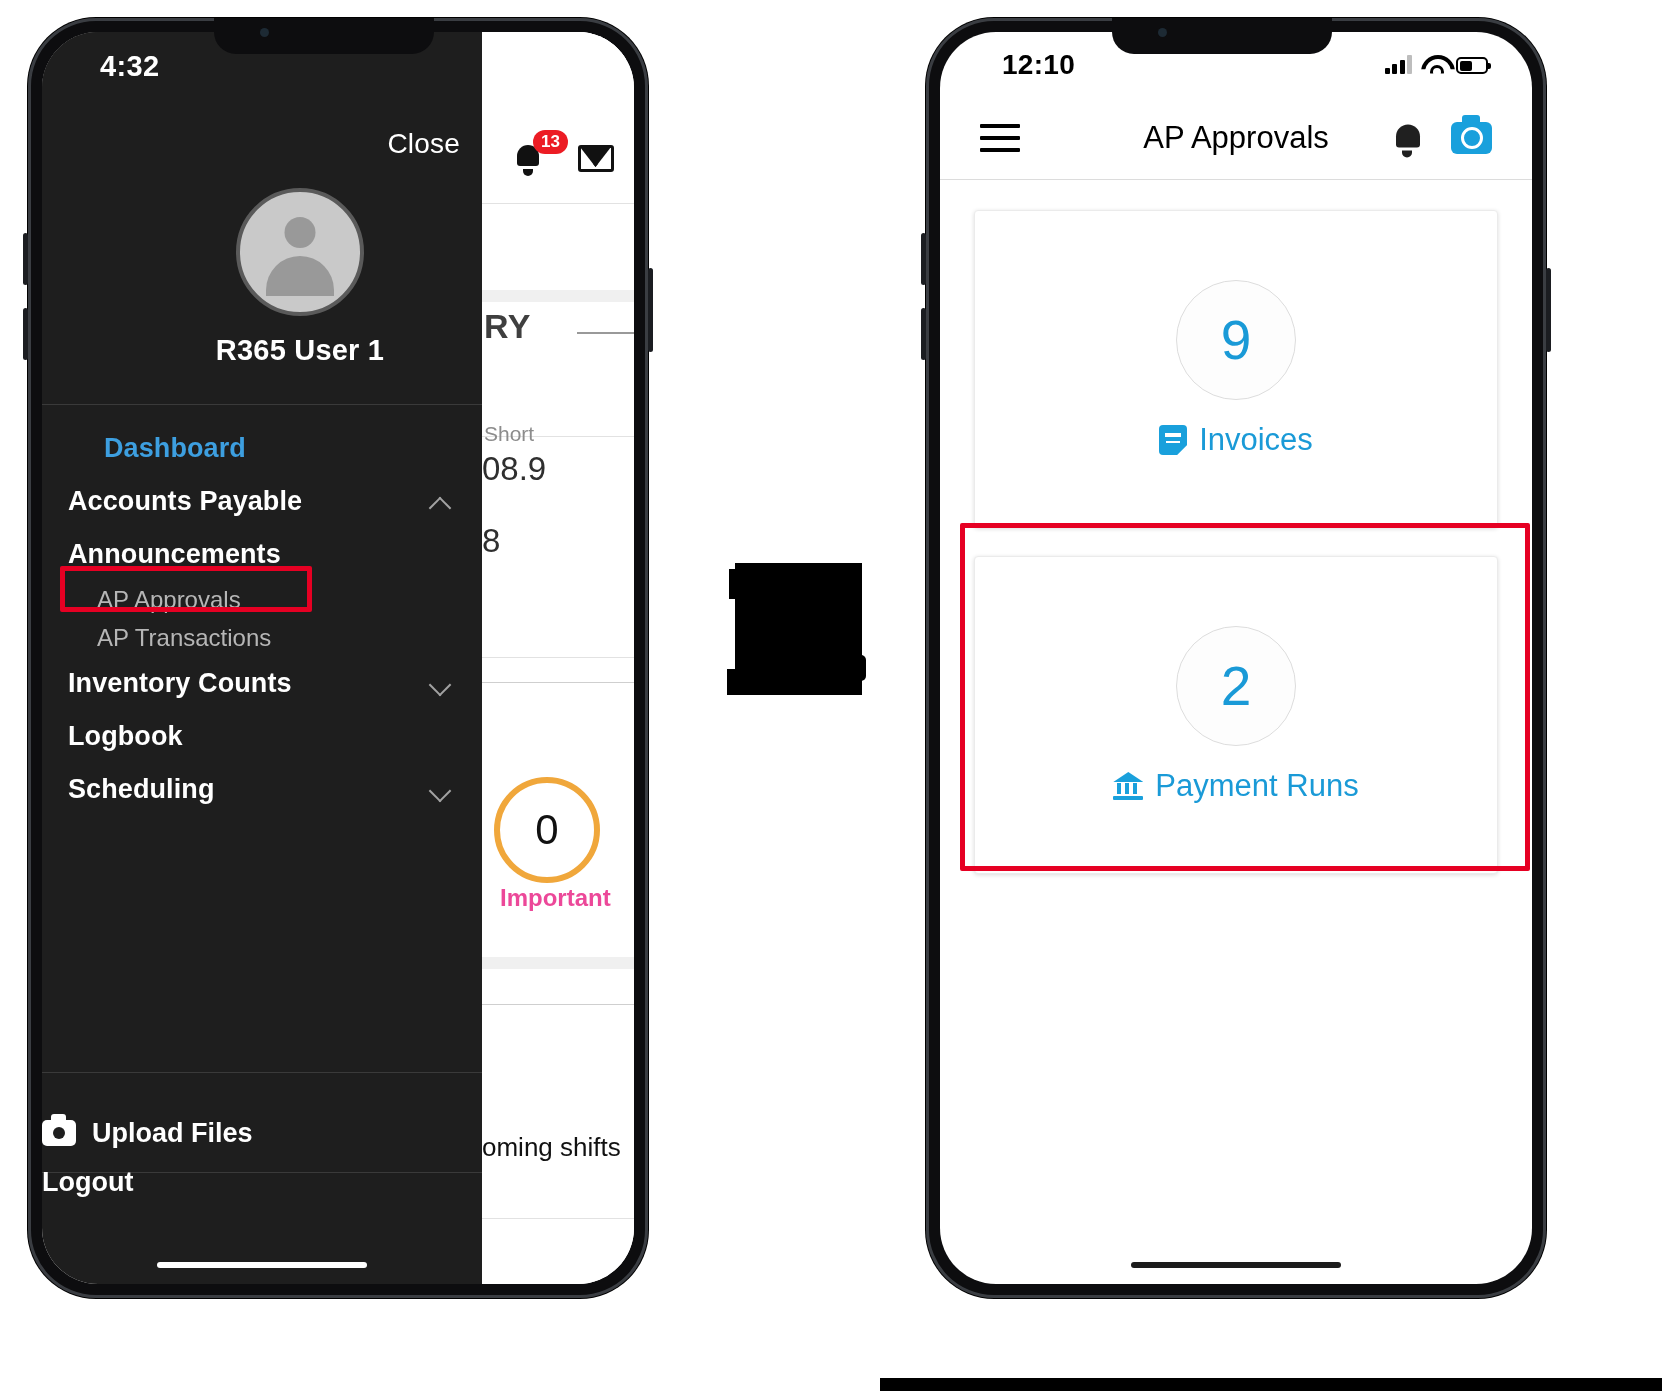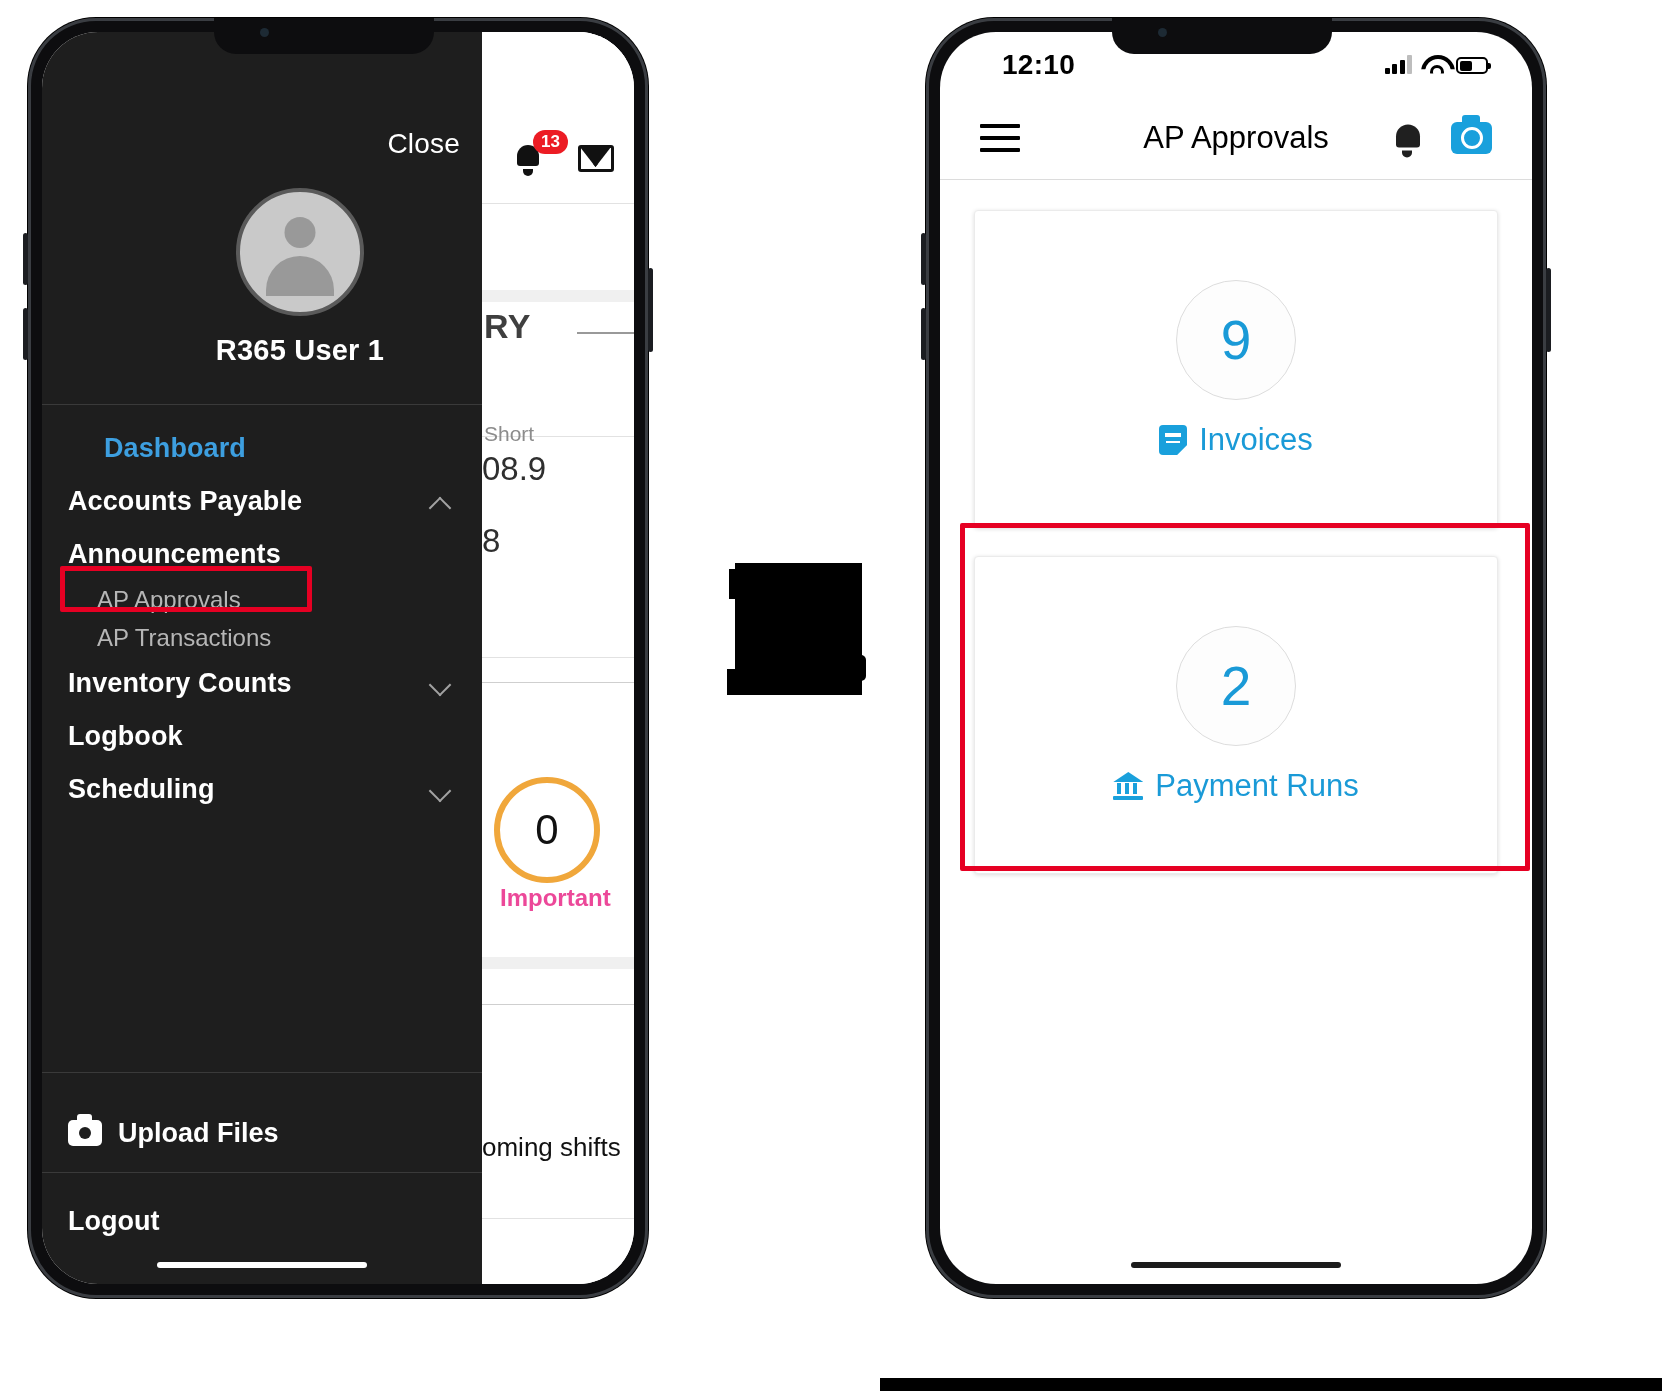--- a/index.html
+++ b/index.html
@@ -174,21 +174,20 @@
     z-index: 60;
     pointer-events: none;
   }
   #hl-ap-approvals { left: 60px; top: 566px; width: 252px; height: 46px; }
 
   .drawer-bottom-item {
     position: absolute;
     left: 0; width: 488px;
     display: flex;
     align-items: center;
-    padding-left: 26px;
   }
   .cam-glyph {
     width: 34px; height: 26px;
     background: #fff;
     border-radius: 5px;
     position: relative;
     margin-right: 16px;
     flex: none;
   }
   .cam-glyph::before {
@@ -580,20 +579,23 @@
           <span>0</span>
         </div>
         <div class="bgd-txt" style="left:18px; top:852px; font-size:24px; color:#ec4899;font-weight:bold;">Important</div>
         <div class="bgd-strip" style="top:925px;"></div>
         <div class="bgd-rule" style="left:0px; top:972px; width:152px; height:1px; background:#cfcfcf;"></div>
         <div class="bgd-txt" style="left:0px; top:1100px; font-size:26px; color:#111; white-space:nowrap;">oming shifts</div>
         <div class="bgd-line" style="top:1186px;"></div>
       </div>
 
       <div class="dark-drawer">
+        <div class="drawer-status">
+          <div class="drawer-time">4:32</div>
+        </div>
 
         <div class="close-btn">Close</div>
 
         <div class="profile-wrap">
           <div class="avatar"></div>
           <div class="profile-name">R365 User 1</div>
         </div>
 
         <div class="drawer-sep" style="top:372px;"></div>
 
@@ -626,21 +628,21 @@
             <span class="chev"></span>
           </div>
         </div>
 
         <div class="drawer-sep" style="top:1040px;"></div>
         <div class="drawer-bottom-item" style="top:1062px; height:78px;">
           <span class="cam-glyph"></span>
           <span class="bottom-label">Upload Files</span>
         </div>
         <div class="drawer-sep" style="top:1140px;"></div>
-        <div class="drawer-bottom-item" style="top:1150px; height:78px;">
+        <div class="drawer-bottom-item" style="top:1111px; height:78px;">
           <span class="bottom-label">Logout</span>
         </div>
 
         <div class="home-ind" style="left:115px; bottom:16px; width:210px; background:#ffffff;"></div>
       </div>
     </div>
 
     <div class="notch" id="notch-left">
       <div class="notch-cam" style="left:46px;"></div>
     </div>

